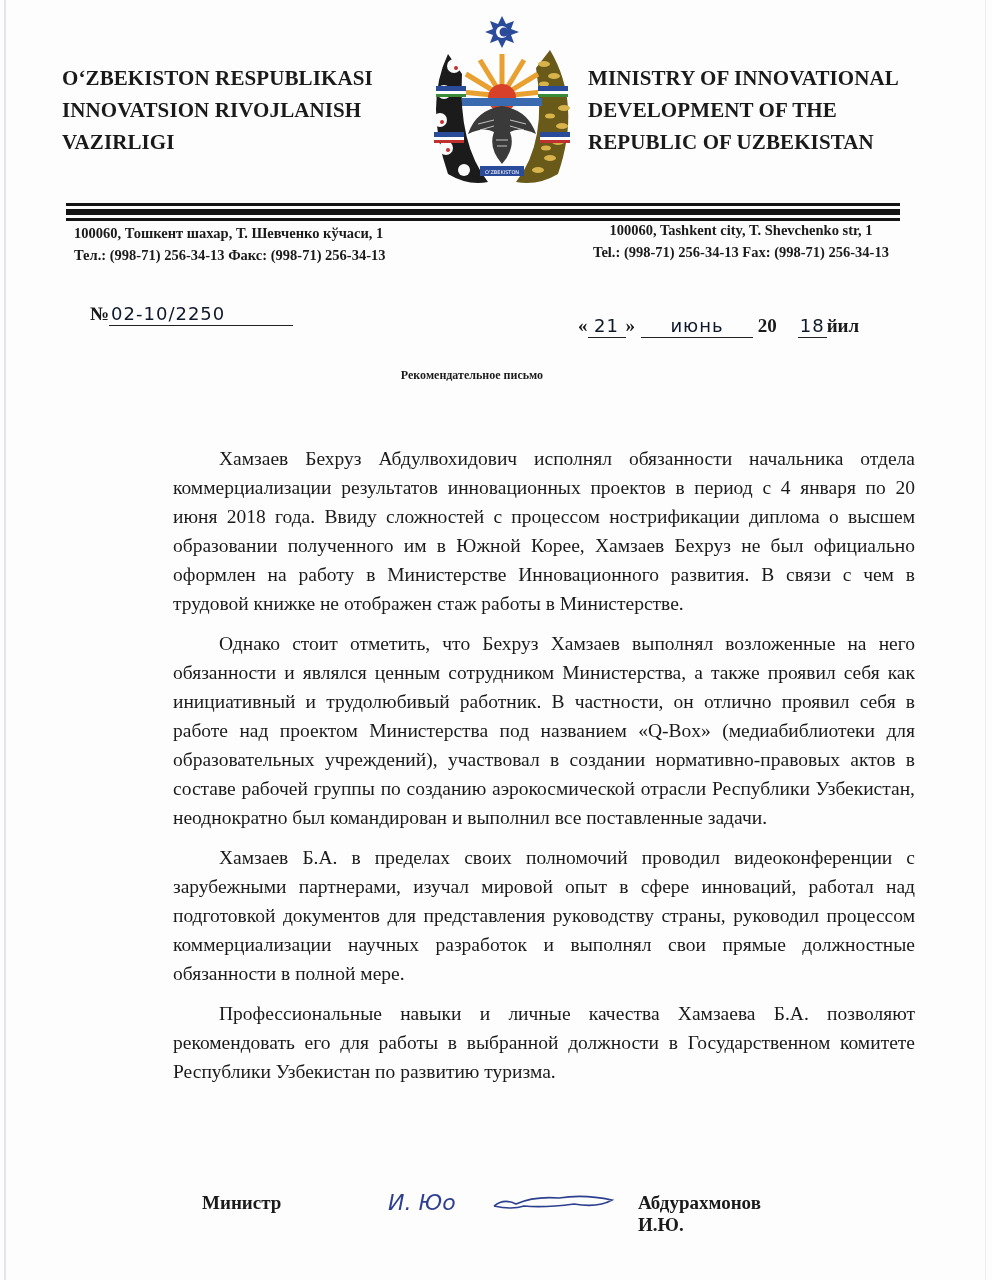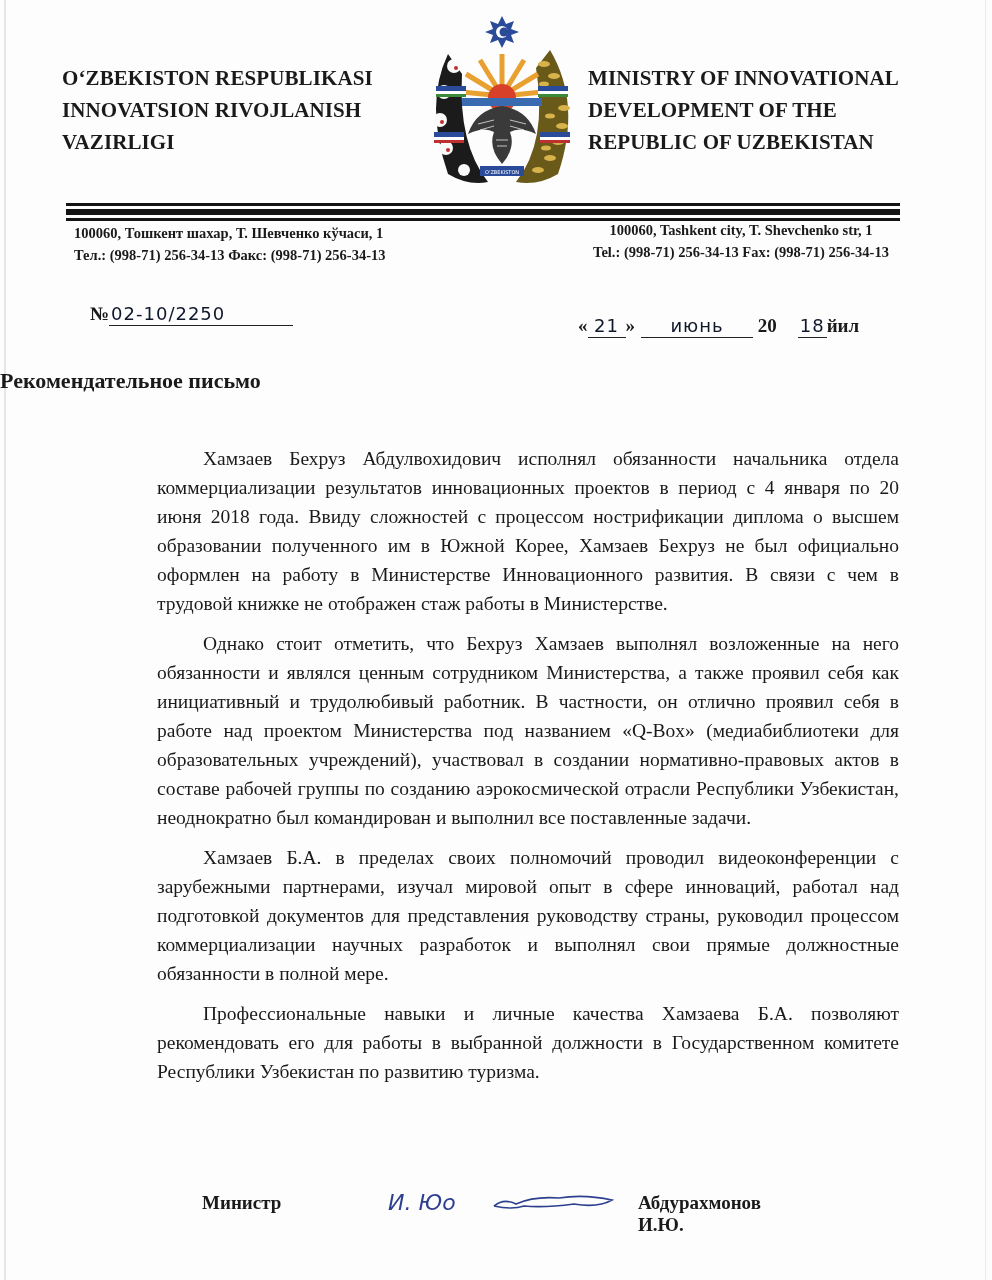--- a/index.html
+++ b/index.html
@@ -37,23 +37,23 @@
     .ref-row { position: absolute; top: 303px; font-weight: bold; font-size: 19px; }
     .ref-no { left: 90px; }
     .ref-date { left: 578px; }
     .hand { font-family: "DejaVu Sans", sans-serif; font-weight: normal; color: #0f172a; font-size: 18px; letter-spacing: 1px; }
     .uline { display: inline-block; border-bottom: 1.5px solid #222; padding: 0 2px; text-align: center; }
     .u-no { min-width: 180px; text-align: left; }
     .u-day { min-width: 34px; margin-top: 12px; }
     .u-month { min-width: 108px; margin-left: 6px; }
     .u-year { min-width: 22px; margin-left: 21px; }
 
-    .title { position: absolute; top: 368px; left: 0; width: 944px; text-align: left; font-weight: bold; font-size: 22px; }
+    .title { position: absolute; top: 368px; left: 0; width: 944px; text-align: center; font-weight: bold; font-size: 12px; }
 
-    .body { position: absolute; left: 157px; top: 444px; width: 742px; font-size: 19.5px; line-height: 29px; }
+    .body { position: absolute; left: 173px; top: 444px; width: 742px; font-size: 19.5px; line-height: 29px; }
     .body p { margin: 0 0 11px 0; text-align: justify; text-indent: 46px; }
 
     .sign-row { position: absolute; top: 1186px; left: 0; width: 797px; height: 40px; }
     .sign-title { position: absolute; left: 202px; top: 6px; font-weight: bold; font-size: 19px; }
     .signature { position: absolute; left: 384px; top: 0; width: 240px; height: 34px; }
     .sign-name { position: absolute; left: 638px; top: 6px; font-weight: bold; font-size: 19px; }
   </style>
 </head>
 <body>
 

